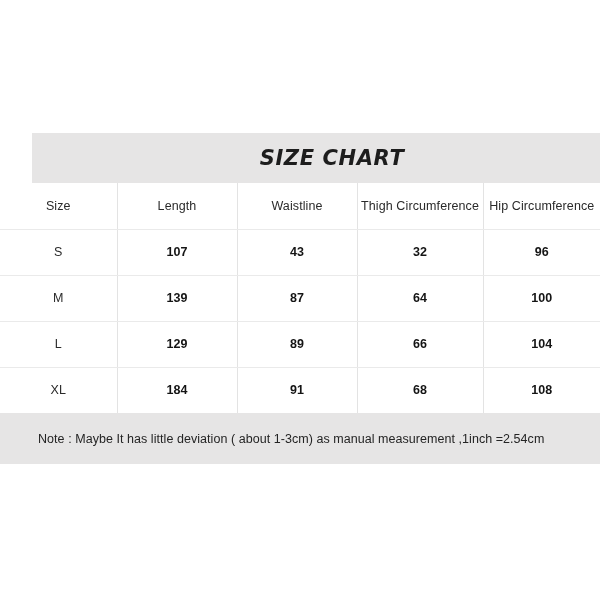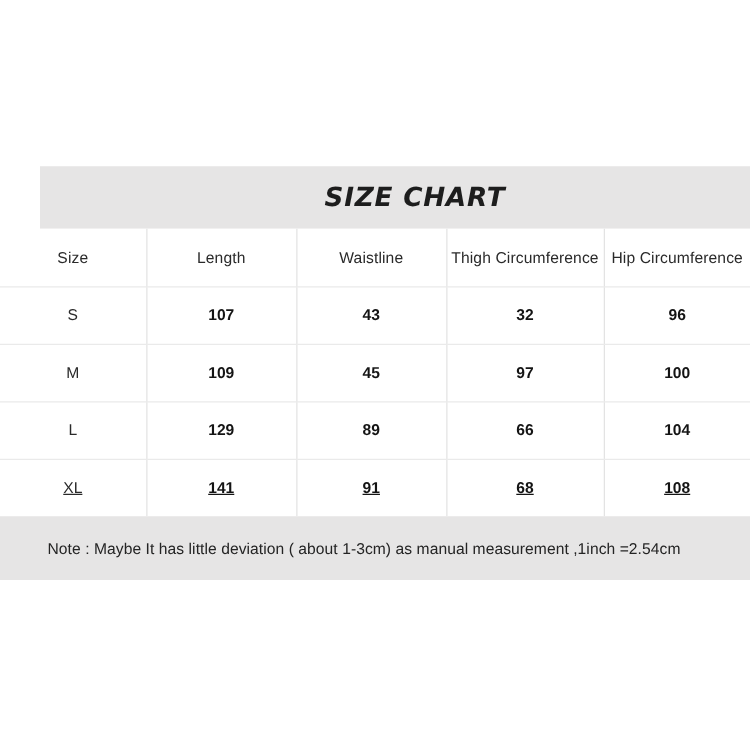--- a/index.html
+++ b/index.html
@@ -63,21 +63,20 @@
     border-bottom: 1px solid #eaeaea;
     color: #1f1f1f;
     padding: 4px 2px;
     box-sizing: border-box;
   }
   table.size-table tr td:last-child {
     border-right: none;
   }
   table.size-table tr:last-child td {
     border-bottom: none;
-    text-decoration: underline;
   }
 
   table.size-table tr.header-row td {
     font-size: 12.5px;
     font-weight: 400;
     letter-spacing: 0.1px;
     color: #2a2a2a;
     white-space: nowrap;
   }
   table.size-table tr.data-row td {
@@ -138,37 +137,37 @@
       <tr class="data-row">
         <td class="size-cell">S</td>
         <td>107</td>
         <td>43</td>
         <td>32</td>
         <td>96</td>
       </tr>
 
       <tr class="data-row">
         <td class="size-cell">M</td>
-        <td>109</td>
-        <td>45</td>
-        <td>97</td>
+        <td>139</td>
+        <td>87</td>
+        <td>64</td>
         <td>100</td>
       </tr>
 
       <tr class="data-row">
         <td class="size-cell">L</td>
         <td>129</td>
         <td>89</td>
         <td>66</td>
         <td>104</td>
       </tr>
 
       <tr class="data-row">
         <td class="size-cell">XL</td>
-        <td>141</td>
+        <td>184</td>
         <td>91</td>
         <td>68</td>
         <td>108</td>
       </tr>
     </tbody>
   </table>
 
   <div class="note-band">
     <span class="note-text">Note : Maybe It has little deviation ( about 1-3cm) as manual measurement ,1inch =2.54cm</span>
   </div>

